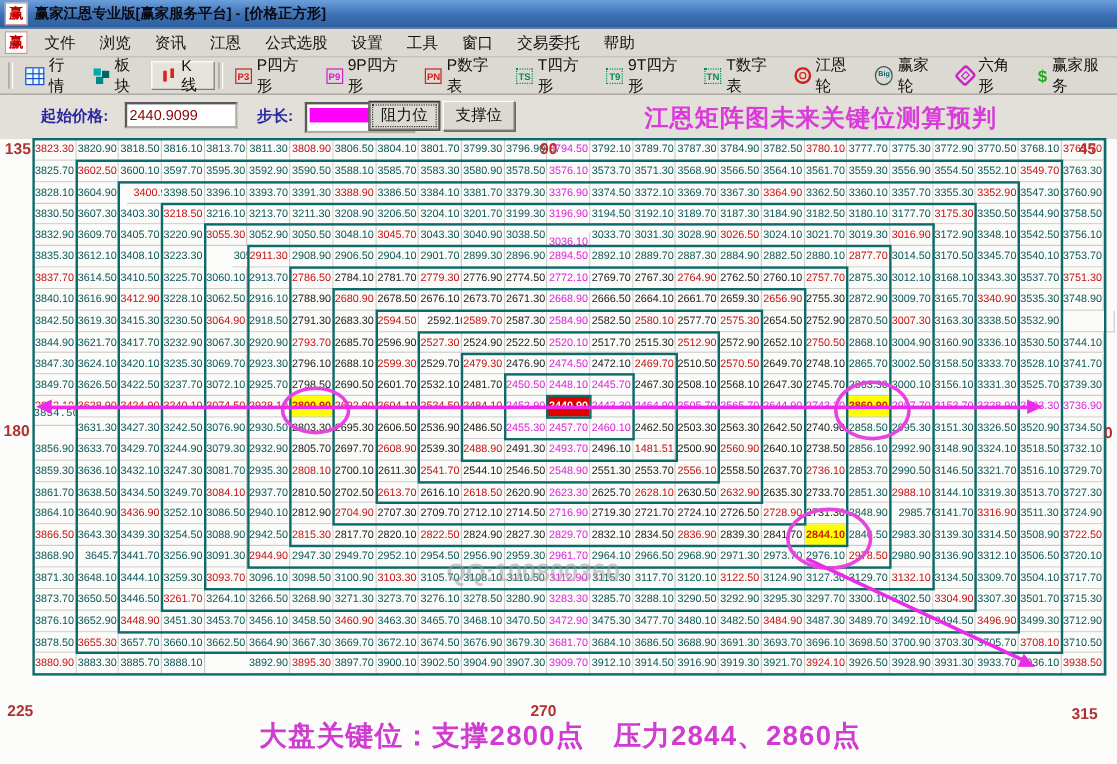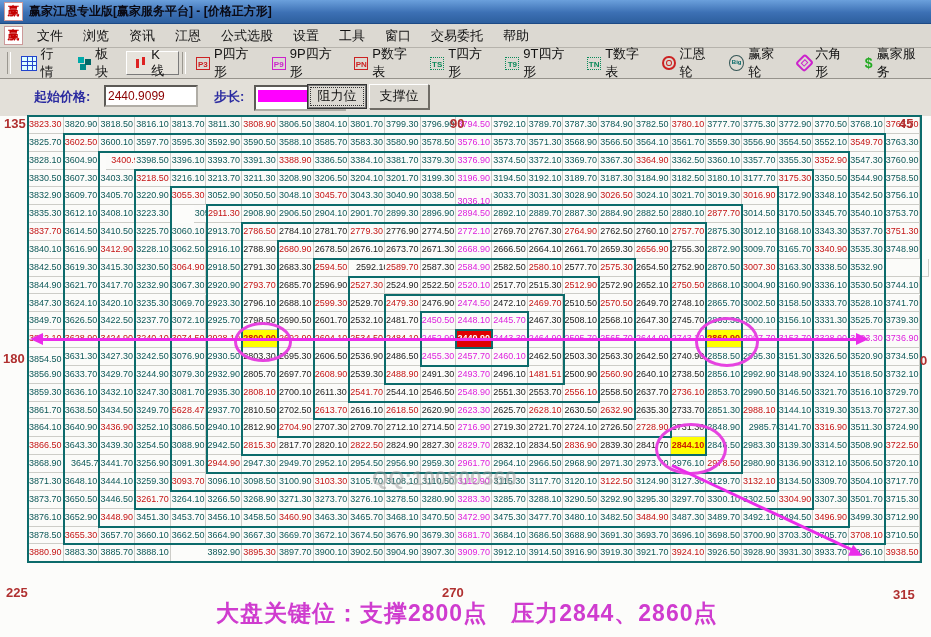--- a/index.html
+++ b/index.html
@@ -156,20 +156,21 @@
   <div id="controls">
     <span class="ctl-label" style="left:34px;">起始价格:</span>
     <input id="start-price-input" value="2440.9099" style="">
     <span class="ctl-label" style="left:214px;">步长:</span>
     <div id="step-combo">
       <div id="step-swatch"></div>
       <div id="step-arrow">▼</div>
     </div>
     <div class="xp-btn focused" style="left:307px;">阻力位</div>
     <div class="xp-btn" style="left:369px;">支撑位</div>
+    <span id="banner">江恩矩阵图未来关键位测算预判</span>
   </div>
 
   <div id="client">
     <div class="wm" style="left:180px;top:255px;font-size:46px;font-weight:bold;opacity:0.13;transform:rotate(-16deg);">QQ:100800360</div>
     <div id="grid">
         <div class="cell" style="left: 0px; top: 0px; width: 35.7px; height: 17.85px; line-height: 17.85px; color: rgb(196, 20, 20);">3823.30</div>
         <div class="cell" style="left: 35.7px; top: 0px; width: 35.7px; height: 17.85px; line-height: 17.85px; color: rgb(13, 88, 88);">3820.90</div>
         <div class="cell" style="left: 71.4px; top: 0px; width: 35.7px; height: 17.85px; line-height: 17.85px; color: rgb(13, 88, 88);">3818.50</div>
         <div class="cell" style="left: 107.1px; top: 0px; width: 35.7px; height: 17.85px; line-height: 17.85px; color: rgb(13, 88, 88);">3816.10</div>
         <div class="cell" style="left: 142.8px; top: 0px; width: 35.7px; height: 17.85px; line-height: 17.85px; color: rgb(13, 88, 88);">3813.70</div>
@@ -486,21 +487,21 @@
         <div class="cell" style="left: 535.5px; top: 214.2px; width: 35.7px; height: 17.85px; line-height: 17.85px; color: rgb(221, 30, 221);">2505.70</div>
         <div class="cell" style="left: 571.2px; top: 214.2px; width: 35.7px; height: 17.85px; line-height: 17.85px; color: rgb(221, 30, 221);">2565.70</div>
         <div class="cell" style="left: 606.9px; top: 214.2px; width: 35.7px; height: 17.85px; line-height: 17.85px; color: rgb(221, 30, 221);">2644.90</div>
         <div class="cell" style="left: 642.6px; top: 214.2px; width: 35.7px; height: 17.85px; line-height: 17.85px; color: rgb(221, 30, 221);">2743.30</div>
         <div class="cell" style="left: 678.3px; top: 214.2px; width: 35.7px; height: 17.85px; line-height: 17.85px; background: rgb(255, 255, 0); font-weight: bold; color: rgb(204, 34, 0);">2860.90</div>
         <div class="cell" style="left: 714px; top: 214.2px; width: 35.7px; height: 17.85px; line-height: 17.85px; color: rgb(221, 30, 221);">2997.70</div>
         <div class="cell" style="left: 749.7px; top: 214.2px; width: 35.7px; height: 17.85px; line-height: 17.85px; color: rgb(221, 30, 221);">3153.70</div>
         <div class="cell" style="left: 785.4px; top: 214.2px; width: 35.7px; height: 17.85px; line-height: 17.85px; color: rgb(221, 30, 221);">3328.90</div>
         <div class="cell" style="left: 821.1px; top: 214.2px; width: 35.7px; height: 17.85px; line-height: 17.85px; color: rgb(221, 30, 221);">3523.30</div>
         <div class="cell" style="left: 856.8px; top: 214.2px; width: 35.7px; height: 17.85px; line-height: 17.85px; color: rgb(221, 30, 221);">3736.90</div>
-        <div class="cell" style="left: 0px; top: 235px; width: 35.7px; height: 17.85px; line-height: 17.85px; color: rgb(13, 88, 88);">3854.50</div>
+        <div class="cell" style="left: 0px; top: 221px; width: 35.7px; height: 17.85px; line-height: 17.85px; color: rgb(13, 88, 88); font-family: Liberation Mono, monospace;">3854.50</div>
         <div class="cell" style="left: 35.7px; top: 232.05px; width: 35.7px; height: 17.85px; line-height: 17.85px; color: rgb(13, 88, 88);">3631.30</div>
         <div class="cell" style="left: 71.4px; top: 232.05px; width: 35.7px; height: 17.85px; line-height: 17.85px; color: rgb(13, 88, 88);">3427.30</div>
         <div class="cell" style="left: 107.1px; top: 232.05px; width: 35.7px; height: 17.85px; line-height: 17.85px; color: rgb(13, 88, 88);">3242.50</div>
         <div class="cell" style="left: 142.8px; top: 232.05px; width: 35.7px; height: 17.85px; line-height: 17.85px; color: rgb(13, 88, 88);">3076.90</div>
         <div class="cell" style="left: 178.5px; top: 232.05px; width: 35.7px; height: 17.85px; line-height: 17.85px; color: rgb(13, 88, 88);">2930.50</div>
         <div class="cell" style="left: 214.2px; top: 232.05px; width: 35.7px; height: 17.85px; line-height: 17.85px; color: rgb(34, 34, 34);">2803.30</div>
         <div class="cell" style="left: 249.9px; top: 232.05px; width: 35.7px; height: 17.85px; line-height: 17.85px; color: rgb(34, 34, 34);">2695.30</div>
         <div class="cell" style="left: 285.6px; top: 232.05px; width: 35.7px; height: 17.85px; line-height: 17.85px; color: rgb(34, 34, 34);">2606.50</div>
         <div class="cell" style="left: 321.3px; top: 232.05px; width: 35.7px; height: 17.85px; line-height: 17.85px; color: rgb(34, 34, 34);">2536.90</div>
         <div class="cell" style="left: 357px; top: 232.05px; width: 35.7px; height: 17.85px; line-height: 17.85px; color: rgb(34, 34, 34);">2486.50</div>
@@ -565,21 +566,21 @@
         <div class="cell" style="left: 678.3px; top: 267.75px; width: 35.7px; height: 17.85px; line-height: 17.85px; color: rgb(13, 88, 88);">2853.70</div>
         <div class="cell" style="left: 714px; top: 267.75px; width: 35.7px; height: 17.85px; line-height: 17.85px; color: rgb(13, 88, 88);">2990.50</div>
         <div class="cell" style="left: 749.7px; top: 267.75px; width: 35.7px; height: 17.85px; line-height: 17.85px; color: rgb(13, 88, 88);">3146.50</div>
         <div class="cell" style="left: 785.4px; top: 267.75px; width: 35.7px; height: 17.85px; line-height: 17.85px; color: rgb(13, 88, 88);">3321.70</div>
         <div class="cell" style="left: 821.1px; top: 267.75px; width: 35.7px; height: 17.85px; line-height: 17.85px; color: rgb(13, 88, 88);">3516.10</div>
         <div class="cell" style="left: 856.8px; top: 267.75px; width: 35.7px; height: 17.85px; line-height: 17.85px; color: rgb(13, 88, 88);">3729.70</div>
         <div class="cell" style="left: 0px; top: 285.6px; width: 35.7px; height: 17.85px; line-height: 17.85px; color: rgb(13, 88, 88);">3861.70</div>
         <div class="cell" style="left: 35.7px; top: 285.6px; width: 35.7px; height: 17.85px; line-height: 17.85px; color: rgb(13, 88, 88);">3638.50</div>
         <div class="cell" style="left: 71.4px; top: 285.6px; width: 35.7px; height: 17.85px; line-height: 17.85px; color: rgb(13, 88, 88);">3434.50</div>
         <div class="cell" style="left: 107.1px; top: 285.6px; width: 35.7px; height: 17.85px; line-height: 17.85px; color: rgb(13, 88, 88);">3249.70</div>
-        <div class="cell" style="left: 142.8px; top: 285.6px; width: 35.7px; height: 17.85px; line-height: 17.85px; color: rgb(196, 20, 20);">5628.47</div>
+        <div class="cell" style="left: 142.8px; top: 285.6px; width: 35.7px; height: 17.85px; line-height: 17.85px; color: rgb(196, 20, 20);">3084.10</div>
         <div class="cell" style="left: 178.5px; top: 285.6px; width: 35.7px; height: 17.85px; line-height: 17.85px; color: rgb(13, 88, 88);">2937.70</div>
         <div class="cell" style="left: 214.2px; top: 285.6px; width: 35.7px; height: 17.85px; line-height: 17.85px; color: rgb(34, 34, 34);">2810.50</div>
         <div class="cell" style="left: 249.9px; top: 285.6px; width: 35.7px; height: 17.85px; line-height: 17.85px; color: rgb(34, 34, 34);">2702.50</div>
         <div class="cell" style="left: 285.6px; top: 285.6px; width: 35.7px; height: 17.85px; line-height: 17.85px; color: rgb(196, 20, 20);">2613.70</div>
         <div class="cell" style="left: 321.3px; top: 285.6px; width: 35.7px; height: 17.85px; line-height: 17.85px; color: rgb(34, 34, 34);">2616.10</div>
         <div class="cell" style="left: 357px; top: 285.6px; width: 35.7px; height: 17.85px; line-height: 17.85px; color: rgb(196, 20, 20);">2618.50</div>
         <div class="cell" style="left: 392.7px; top: 285.6px; width: 35.7px; height: 17.85px; line-height: 17.85px; color: rgb(34, 34, 34);">2620.90</div>
         <div class="cell" style="left: 428.4px; top: 285.6px; width: 35.7px; height: 17.85px; line-height: 17.85px; color: rgb(221, 30, 221);">2623.30</div>
         <div class="cell" style="left: 464.1px; top: 285.6px; width: 35.7px; height: 17.85px; line-height: 17.85px; color: rgb(34, 34, 34);">2625.70</div>
         <div class="cell" style="left: 499.8px; top: 285.6px; width: 35.7px; height: 17.85px; line-height: 17.85px; color: rgb(196, 20, 20);">2628.10</div>

